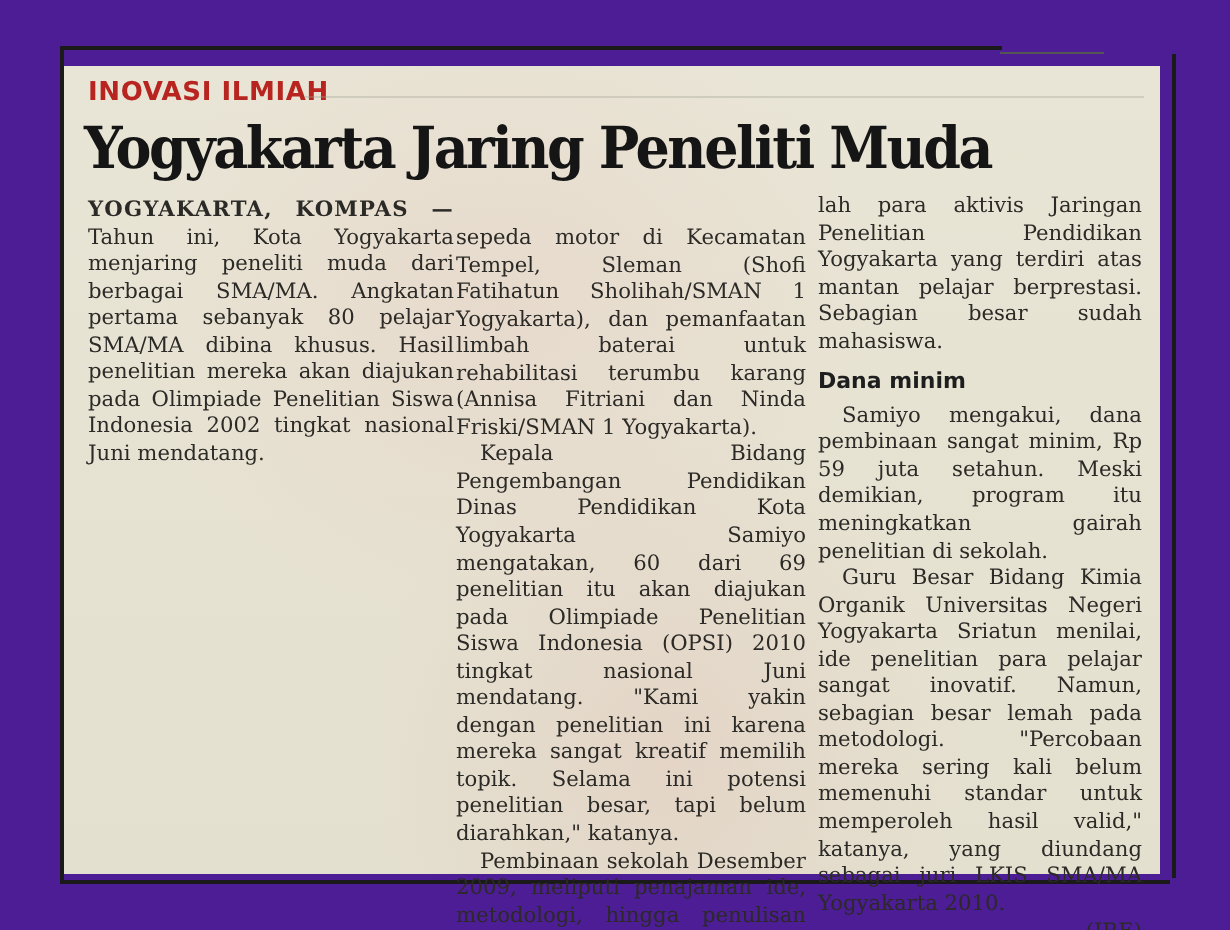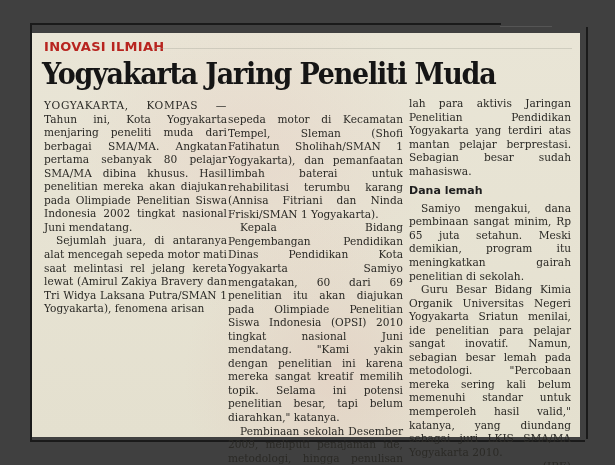--- a/index.html
+++ b/index.html
@@ -7,21 +7,21 @@
       padding: 0;
       background: #fbfbfa;
       width: 615px;
       height: 465px;
       overflow: hidden;
     }
     .scan {
       position: relative;
       width: 615px;
       height: 465px;
-      background: #404040;
+      background: #4c1d95;
     }
     
     .frame-top {
       position: absolute; left: 30px; top: 23px; width: 471px; height: 2px; background: #1a1a1a;
     }
     .frame-top-right {
       position: absolute; left: 500px; top: 26px; width: 52px; height: 1px; background: #555;
     }
     .frame-left {
       position: absolute; left: 30px; top: 23px; width: 2px; height: 418px; background: #1a1a1a;
@@ -84,21 +84,21 @@
     }
     .col-1 { left: 12px; width: 183px; }
     .col-2 { left: 196px; width: 175px; top: 80px; }
     .col-3 { left: 377px; width: 162px; top: 64px; }
     .col p {
       margin: 0;
       text-indent: 12px;
       hyphens: auto;
     }
     .col p.noindent { text-indent: 0; }
-    .dateline { letter-spacing: 0.6px; }
+    .dateline { letter-spacing: 0.6px; font-weight: bold; }
     .subhead {
       font-family: "DejaVu Sans", sans-serif;
       font-weight: bold;
       font-size: 11px;
       color: #1e1e1e;
       margin: 6px 0 4px 0;
       display: block;
     }
     .sign {
       display: block;
@@ -116,30 +116,29 @@
   <div class="frame-right"></div>
   <div class="frame-bottom"></div>
 
   <div class="clip">
     <div class="rubric">INOVASI ILMIAH</div>
     <div class="rubric-rule"></div>
     <div class="headline">Yogyakarta Jaring Peneliti Muda</div>
 
     <div class="col col-1">
       <p class="noindent"><span class="dateline">YOGYAKARTA, KOMPAS —</span> <span>Tahun ini, Kota Yogyakarta menjaring peneliti muda dari berbagai SMA/MA. Angkatan pertama sebanyak 80 pelajar SMA/MA dibina khusus. Hasil penelitian mereka akan diajukan pada Olimpiade Penelitian Siswa Indonesia 2002 tingkat nasional Juni mendatang.</span></p>
-      <p>Sejumlah juara, di antaranya alat mencegah sepeda motor mati saat melintasi rel jelang kereta lewat (Amirul Zakiya Bravery dan Tri Widya Laksana Putra/SMAN 1 Yogyakarta), fenomena arisan</p>
     </div>
 
     <div class="col col-2">
       <p class="noindent">sepeda motor di Kecamatan Tempel, Sleman (Shofi Fatihatun Sholihah/SMAN 1 Yogyakarta), dan pemanfaatan limbah baterai untuk rehabilitasi terumbu karang (Annisa Fitriani dan Ninda Friski/SMAN 1 Yogyakarta).</p>
       <p>Kepala Bidang Pengembangan Pendidikan Dinas Pendidikan Kota Yogyakarta Samiyo mengatakan, 60 dari 69 penelitian itu akan diajukan pada Olimpiade Penelitian Siswa Indonesia (OPSI) 2010 tingkat nasional Juni mendatang. "Kami yakin dengan penelitian ini karena mereka sangat kreatif memilih topik. Selama ini potensi penelitian besar, tapi belum diarahkan," katanya.</p>
       <p>Pembinaan sekolah Desember 2009, meliputi penajaman ide, metodologi, hingga penulisan karya ilmiah. Tim pembina ada-</p>
     </div>
 
     <div class="col col-3">
       <p class="noindent">lah para aktivis Jaringan Penelitian Pendidikan Yogyakarta yang terdiri atas mantan pelajar berprestasi. Sebagian besar sudah mahasiswa.</p>
-      <span class="subhead">Dana lemah</span>
-      <p>Samiyo mengakui, dana pembinaan sangat minim, Rp 65 juta setahun. Meski demikian, program itu meningkatkan gairah penelitian di sekolah.</p>
+      <span class="subhead">Dana minim</span>
+      <p>Samiyo mengakui, dana pembinaan sangat minim, Rp 59 juta setahun. Meski demikian, program itu meningkatkan gairah penelitian di sekolah.</p>
       <p>Guru Besar Bidang Kimia Organik Universitas Negeri Yogyakarta Sriatun menilai, ide penelitian para pelajar sangat inovatif. Namun, sebagian besar lemah pada metodologi. "Percobaan mereka sering kali belum memenuhi standar untuk memperoleh hasil valid," katanya, yang diundang sebagai juri LKIS SMA/MA Yogyakarta 2010.</p>
       <span class="sign">(IRE)</span>
     </div>
   </div>
 </div>
 
 </body></html>

